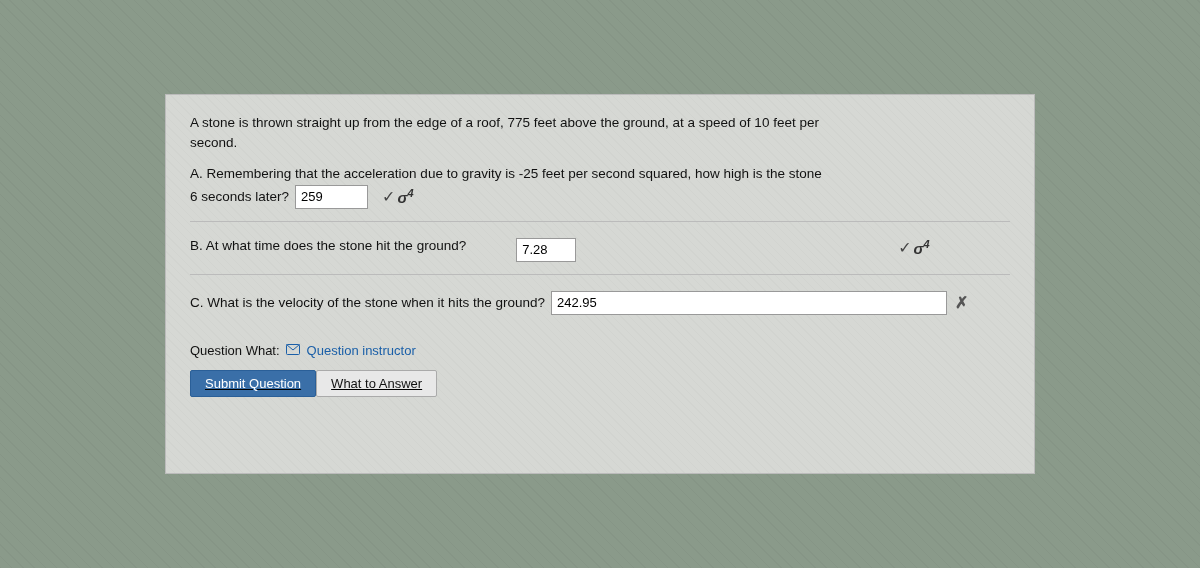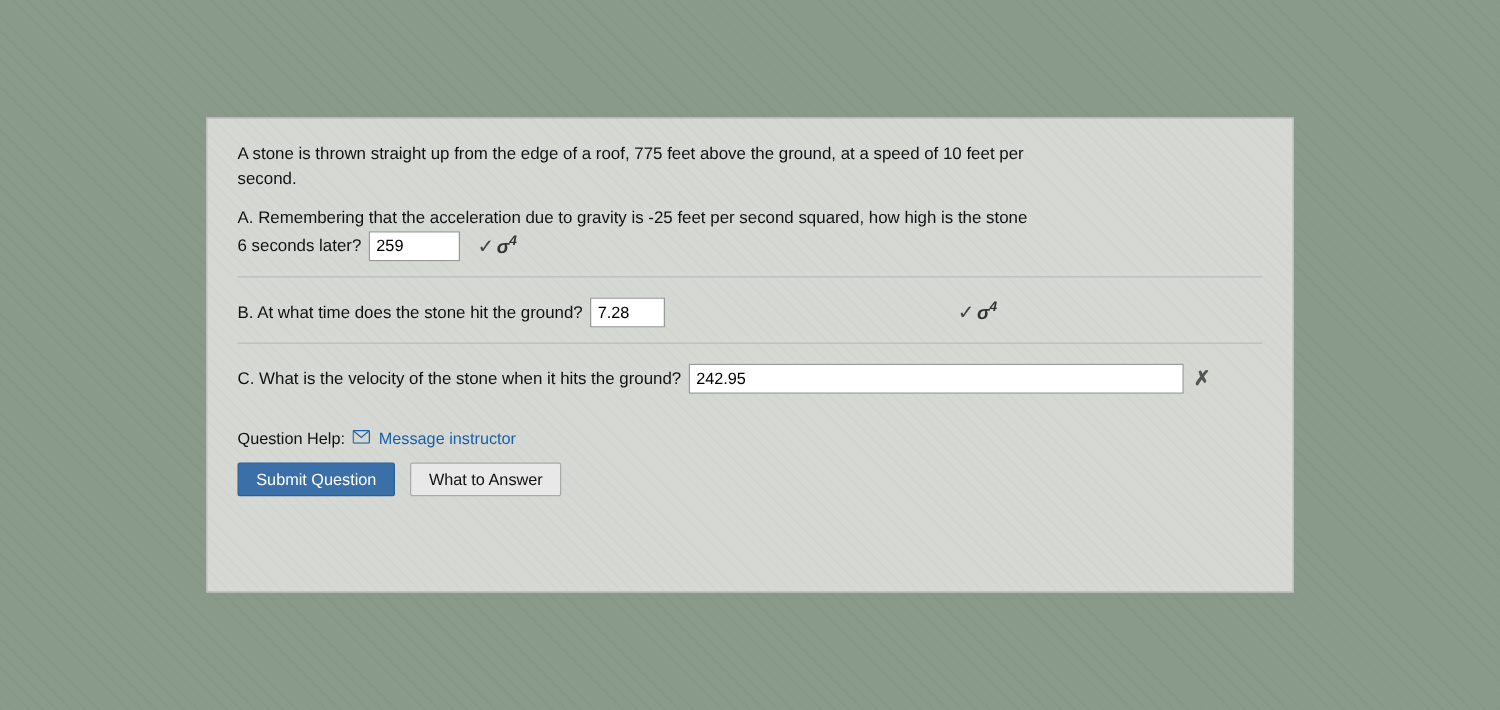--- a/index.html
+++ b/index.html
@@ -112,22 +112,22 @@
       margin-left: 6px;
       display: flex;
       align-items: center;
       gap: 4px;
       font-size: 13px;
     }
 
     .buttons-row {
       display: flex;
       align-items: flex-start;
-      gap: 12px;
       margin-top: 4px;
+      text-decoration: underline;
     }
 
     .submit-btn {
       background-color: #3a6fa8;
       color: #fff;
       border: 1px solid #2a5f98;
       padding: 5px 14px;
       font-size: 13px;
       cursor: pointer;
       border-radius: 2px;
@@ -145,23 +145,24 @@
 
     .part-a-row {
       display: flex;
       align-items: center;
       margin-top: 12px;
       margin-bottom: 4px;
     }
 
     .part-b-row {
       display: flex;
-      align-items: center;
+      align-items: flex-start;
       margin-top: 16px;
       margin-bottom: 4px;
+      gap: 44px;
     }
 
     .part-c-row {
       display: flex;
       align-items: center;
       margin-top: 16px;
       margin-bottom: 4px;
     }
 
     .spacer-line {
@@ -222,29 +223,29 @@
 
   <div class="part-c-row">
     <span class="part-label">C. What is the velocity of the stone when it hits the ground?</span>
     <input class="answer-input part-c-input" type="text" value="242.95" style="">
     <span class="x-mark">✗</span>
   </div>
 
   <div style="height:18px;"></div>
 
   <div class="question-help-row">
-    <span>Question Help:</span>
+    <span>Question What:</span>
     <a class="message-instructor-link" href="#">
       <span style="display:inline-block; margin-right:3px;">
         <svg width="14" height="11" viewBox="0 0 14 11" fill="none" xmlns="http://www.w3.org/2000/svg">
           <rect x="0.5" y="0.5" width="13" height="10" rx="1" stroke="#1a5fa8" stroke-width="1"></rect>
           <polyline points="0.5,0.5 7,6 13.5,0.5" stroke="#1a5fa8" stroke-width="1" fill="none"></polyline>
         </svg>
       </span>
-      <span>Message instructor</span>
+      <span>Question instructor</span>
     </a>
   </div>
 
   <div class="buttons-row">
     <button class="submit-btn">Submit Question</button>
     <button class="jump-btn">What to Answer</button>
   </div>
 
 </div>
 

